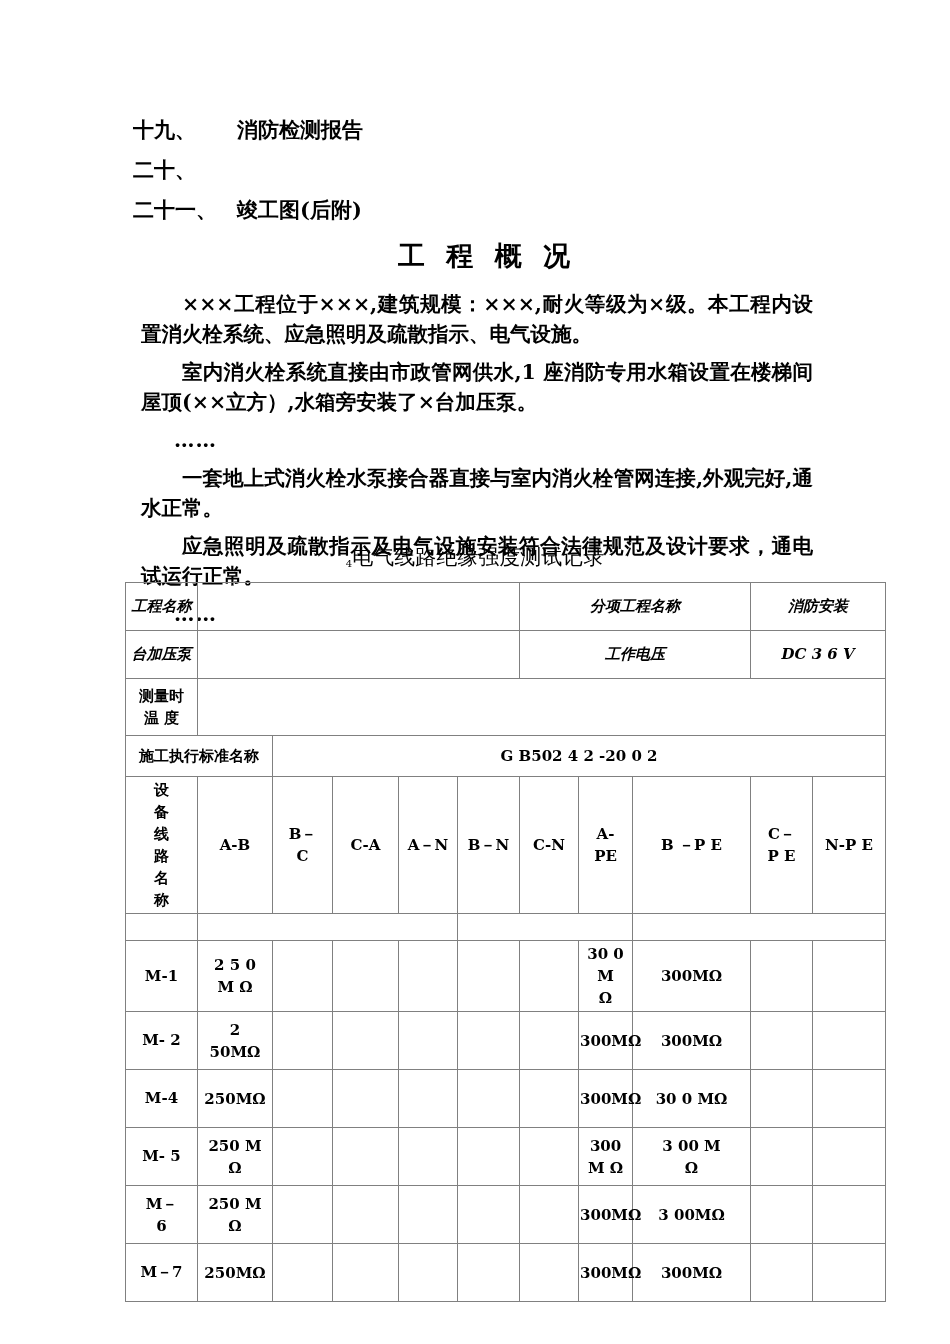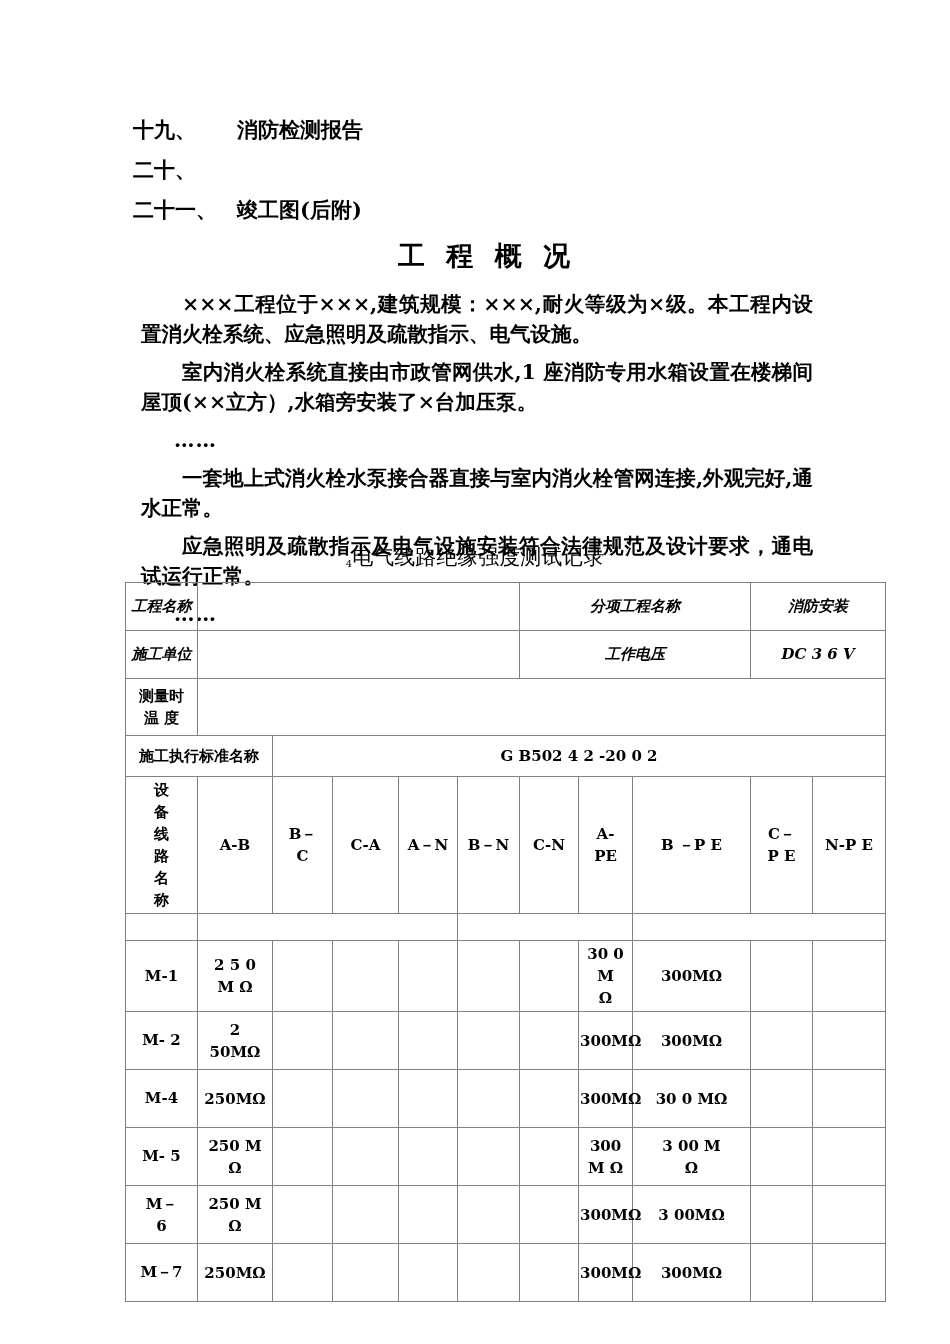--- a/index.html
+++ b/index.html
@@ -194,21 +194,21 @@
 
       <tbody>
           <tr class="r-info">
         <td class="cjk" colspan="1">工程名称</td>
         <td colspan="5"></td>
         <td class="cjk" colspan="3">分项工程名称</td>
         <td class="cjk" colspan="2">消防安装</td>
       </tr>
 
       <tr class="r-info">
-        <td class="cjk" colspan="1">施工单位</td>
+        <td class="cjk" colspan="1">台加压泵</td>
         <td colspan="5"></td>
         <td class="cjk" colspan="3">工作电压</td>
         <td colspan="2">DC 3 6 V</td>
       </tr>
 
       <tr class="r-temp">
         <td class="cjk" colspan="1">
           <span class="v-stack">测量时</span>
           <span class="v-stack">温  度</span>
         </td>

